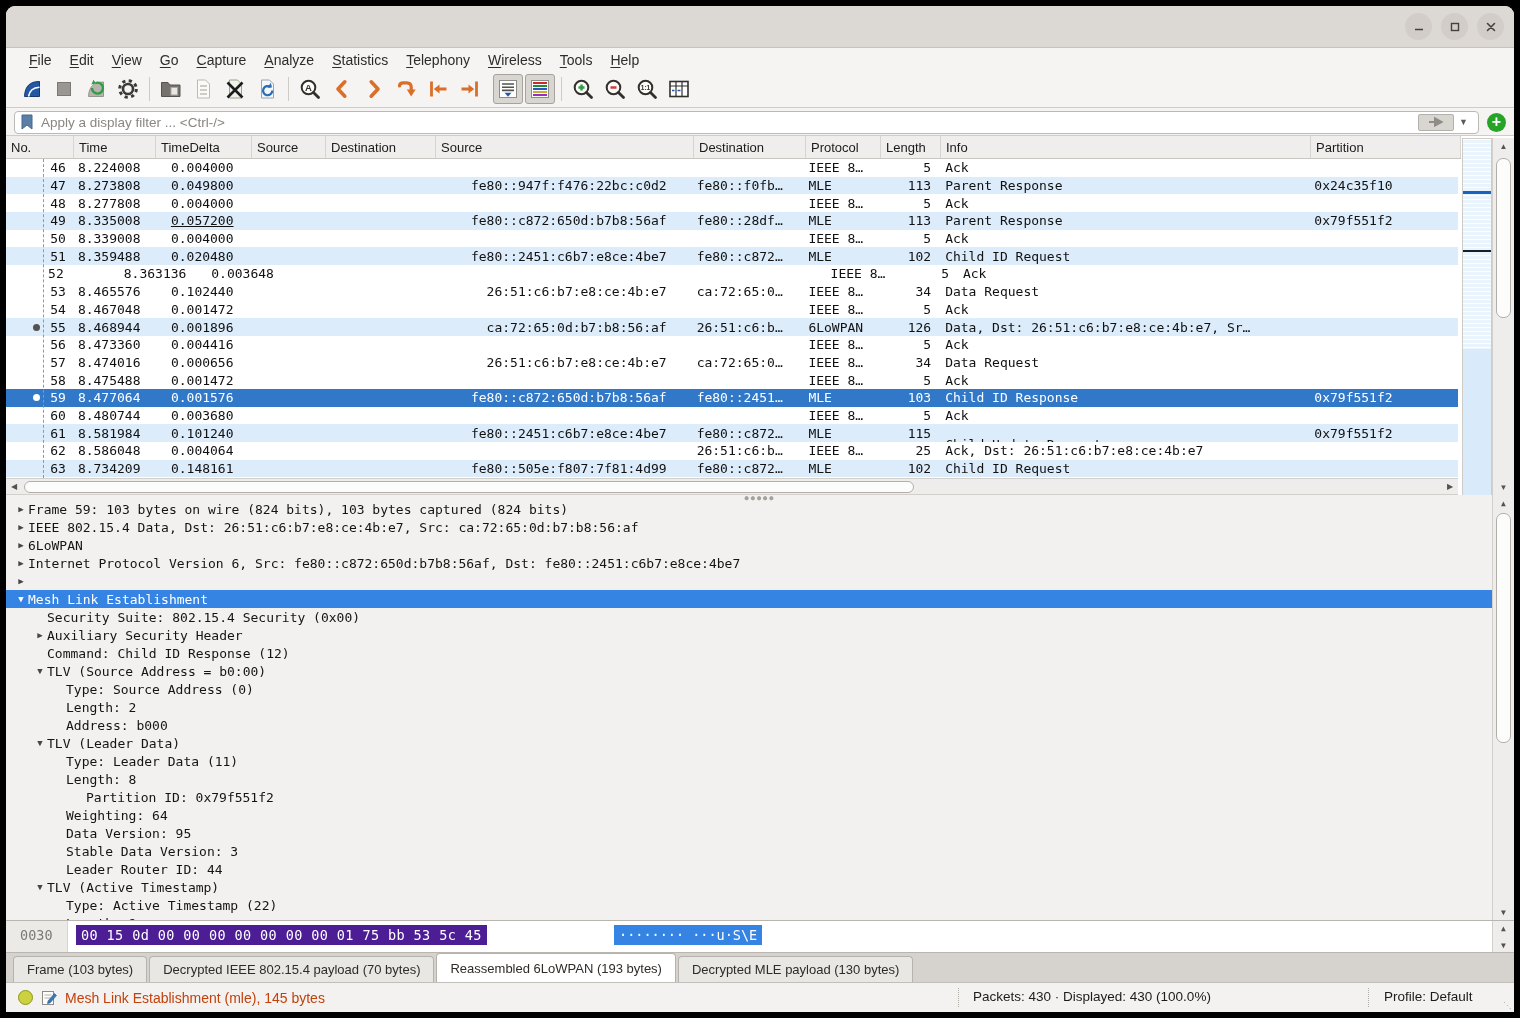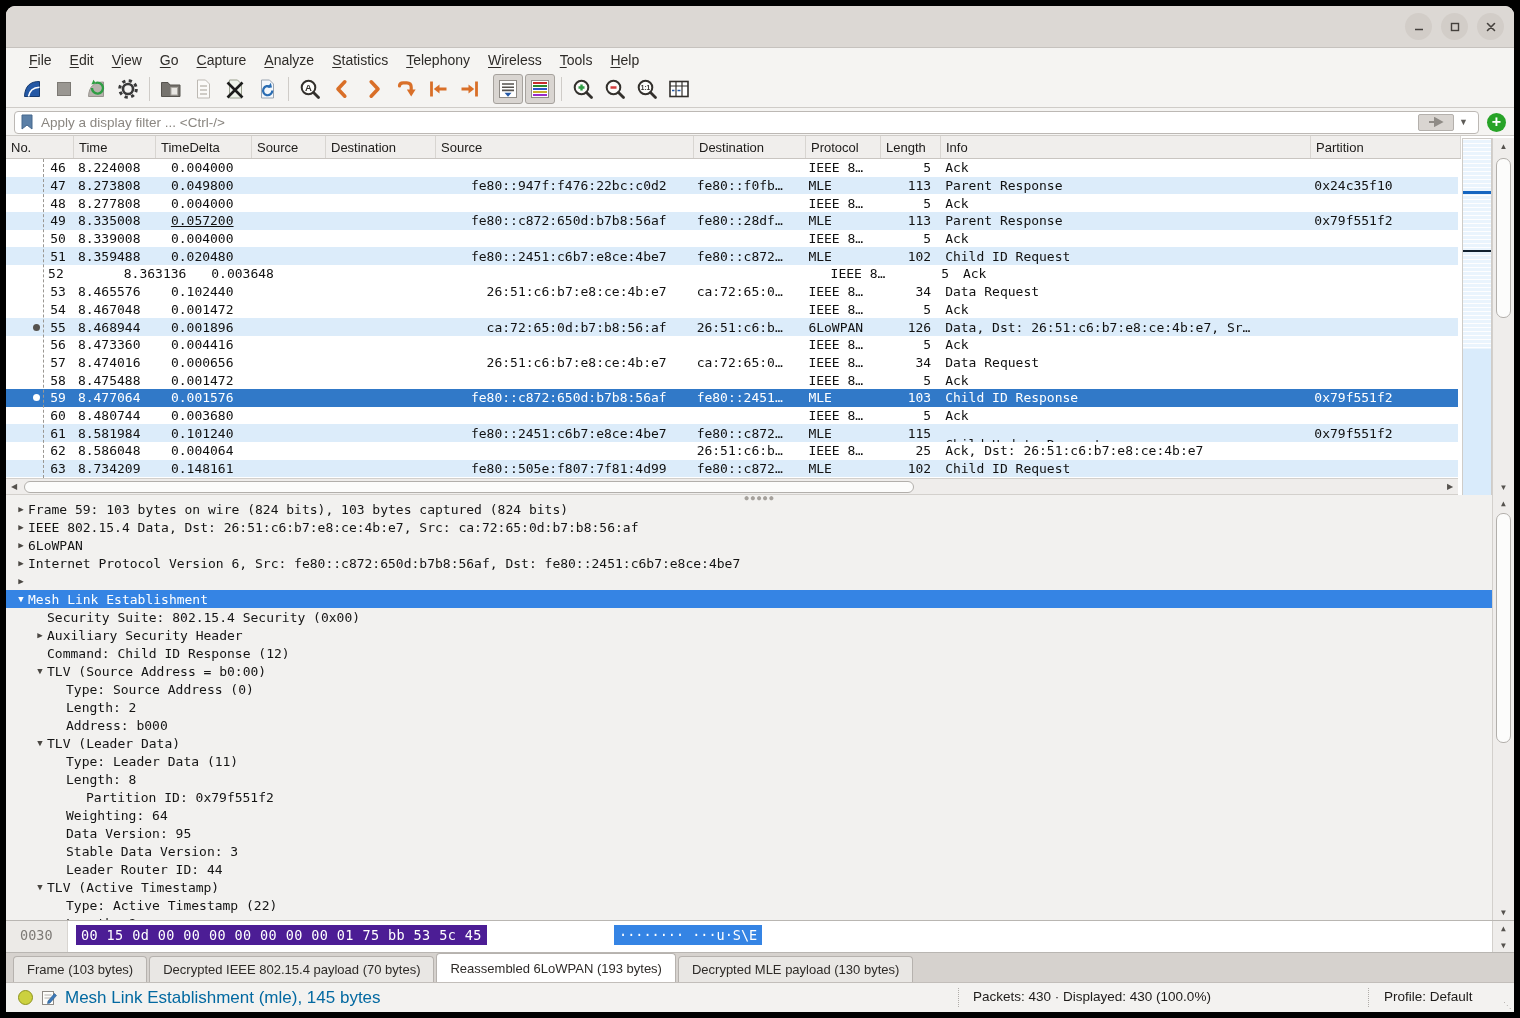--- a/index.html
+++ b/index.html
@@ -88,21 +88,21 @@
   .hex-ascii{position:absolute;left:608px;top:4px;background:#3584e4;color:#fff;padding:2px 5px;}
   .hexvscroll{position:absolute;right:0;top:0;width:22px;height:100%;background:#efedeb;border-left:1px solid #d3d0cc;}
   
   .tabbar{position:absolute;left:0;top:947px;width:100%;height:30px;background:#d6d2ce;
     border-bottom:1px solid #c2beba;display:flex;align-items:flex-end;padding-left:6px;}
   .tab{height:26px;margin:0 1px;display:flex;align-items:center;padding:0 13px;font-size:13px;color:#2e2b28;
     background:#e9e7e4;border:1px solid #b6b2ae;border-bottom:none;border-radius:4px 4px 0 0;}
   .tab.active{background:#ffffff;height:29px;font-size:13px;}
   
   .statusbar{position:absolute;left:0;top:977px;width:100%;height:29px;background:#f3f2f0;}
-  .sb-left{position:absolute;left:12px;top:0;height:100%;display:flex;align-items:center;gap:8px;font-size:17px;color:#0369a1;}
+  .sb-left{position:absolute;left:12px;top:0;height:100%;display:flex;align-items:center;gap:8px;font-size:14px;color:#c2410c;}
   .sb-sep{position:absolute;top:5px;height:19px;width:0;border-left:1px dotted #b0ada9;}
   .sb-packets{position:absolute;left:967px;top:6px;font-size:13.5px;color:#1d1b19;}
   .sb-profile{position:absolute;left:1378px;top:6px;font-size:13.5px;color:#1d1b19;}
   .sb-grip{position:absolute;right:2px;bottom:2px;color:#b0ada9;font-size:8px;letter-spacing:1px;}
   .expert-dot{width:15px;height:15px;border-radius:50%;background:#ccd13f;border:1px solid #8f941f;}
 </style>
 </head>
 <body>
 
 <div class="window">

